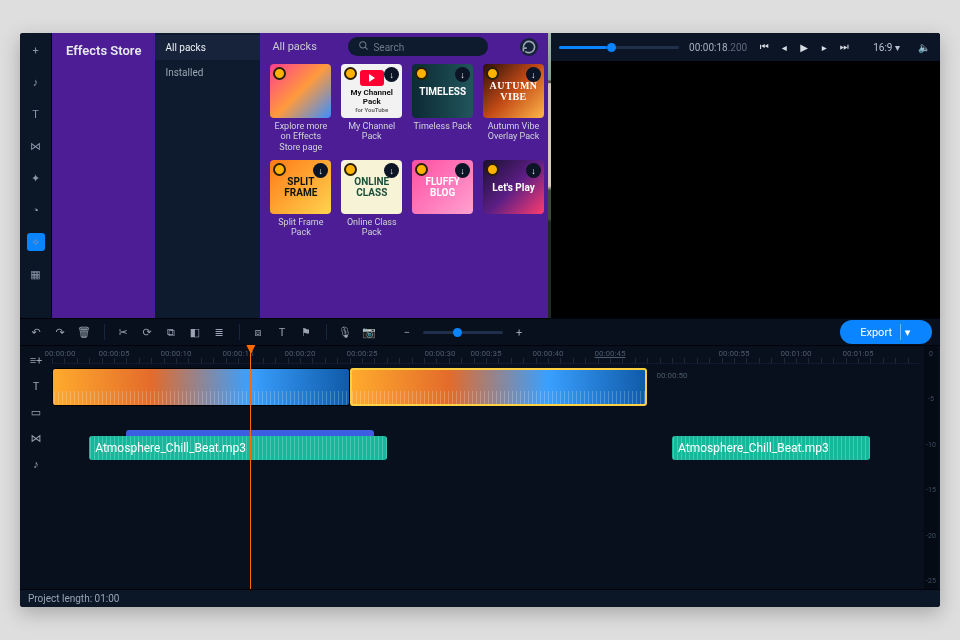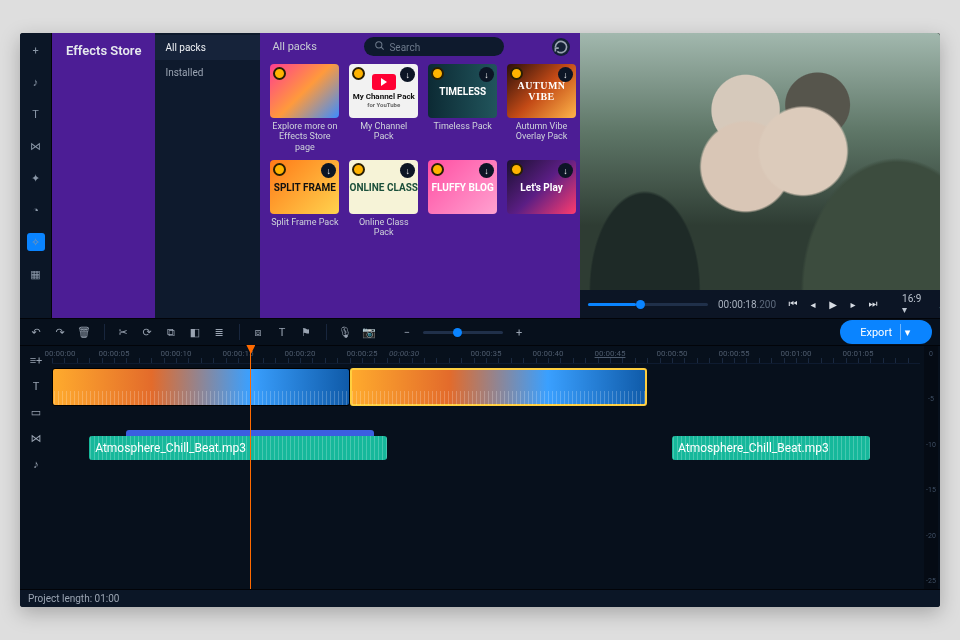--- a/index.html
+++ b/index.html
@@ -19,21 +19,21 @@
   .grid-hd{display:flex;align-items:center;justify-content:space-between;padding:4px 6px 8px 2px;gap:10px}
   .grid-title{font-size:11px;color:#c7ccd3}
   .search{flex:0 0 140px;display:flex;align-items:flex-end;gap:4px;background:#0e1a2d;border-radius:11px;padding:3px 10px;color:#6d7a8b;font-size:10px}
   .refresh{width:18px;height:18px;border-radius:50%;background:#142136;display:flex;align-items:center;justify-content:center;color:#9aa4b2;cursor:pointer}
   .grid{display:grid;grid-template-columns:repeat(4,1fr);gap:8px 10px;overflow:hidden}
   .card{display:flex;flex-direction:column;gap:3px}
   .thumb{position:relative;height:54px;border-radius:4px;overflow:hidden;font-size:10px;font-weight:700;display:flex;align-items:center;justify-content:center;text-align:center;color:#fff}
   .badge{position:absolute;top:3px;left:3px;width:13px;height:13px;border-radius:50%;background:#ffb300;border:2px solid #2a1f03}
   .dl{position:absolute;top:3px;right:3px;width:15px;height:15px;border-radius:50%;background:#0c1525;color:#fff;display:flex;align-items:center;justify-content:center;font-size:9px}
   .cap{font-size:9px;color:#cfd4db;text-align:center;line-height:1.15;min-height:20px}
-  .preview{width:360px;background:#000;display:flex;flex-direction:column}
+  .preview{width:392px;background:#000;display:flex;flex-direction:row}
   .pview{flex:1;position:relative;overflow:hidden}
   .mtn{position:absolute;inset:0;background:linear-gradient(to bottom,#a2b8ae 0%,#5f7768 38%,#2e3c33 75%)}
   .mtn::before{content:"";position:absolute;inset:0;background:
     radial-gradient(90px 160px at 18% 100%,#1e2a27 0 60%,transparent 62%),
     radial-gradient(160px 220px at 88% 100%,#3c4c3e 0 58%,transparent 60%),
     radial-gradient(80px 80px at 62% 46%,#dccbbb 0 54%,transparent 57%), 
     radial-gradient(80px 80px at 46% 52%,#d9c6b6 0 55%,transparent 58%),
     radial-gradient(58px 60px at 46% 30%,#d6c9bb 0 58%,transparent 60%), 
     radial-gradient(55px 55px at 66% 28%,#56554c 0 58%,transparent 60%);
     filter:blur(.3px)}
@@ -274,21 +274,21 @@
           <div class="tick" style="left: 260.4px;"></div>
           <div class="tick" style="left: 272.8px;"></div>
           <div class="tick" style="left: 285.2px;"></div>
           <div class="tick" style="left: 297.6px;"></div>
           <div class="rlabel" style="left: 310px;">00:00:25</div>
           <div class="tick" style="left: 310px;"></div>
           <div class="tick" style="left: 322.4px;"></div>
           <div class="tick" style="left: 334.8px;"></div>
           <div class="tick" style="left: 347.2px;"></div>
           <div class="tick" style="left: 359.6px;"></div>
-          <div class="rlabel" style="left: 352px; font-style: italic;">00:00:30</div>
+          <div class="rlabel" style="left: 388px;">00:00:30</div>
           <div class="tick" style="left: 372px;"></div>
           <div class="tick" style="left: 384.4px;"></div>
           <div class="tick" style="left: 396.8px;"></div>
           <div class="tick" style="left: 409.2px;"></div>
           <div class="tick" style="left: 421.6px;"></div>
           <div class="rlabel" style="left: 434px; text-align: right;">00:00:35</div>
           <div class="tick" style="left: 434px;"></div>
           <div class="tick" style="left: 446.4px;"></div>
           <div class="tick" style="left: 458.8px;"></div>
           <div class="tick" style="left: 471.2px;"></div>
@@ -298,21 +298,21 @@
           <div class="tick" style="left: 508.4px;"></div>
           <div class="tick" style="left: 520.8px;"></div>
           <div class="tick" style="left: 533.2px;"></div>
           <div class="tick" style="left: 545.6px;"></div>
           <div class="rlabel" style="left: 558px; text-decoration: underline;">00:00:45</div>
           <div class="tick" style="left: 558px;"></div>
           <div class="tick" style="left: 570.4px;"></div>
           <div class="tick" style="left: 582.8px;"></div>
           <div class="tick" style="left: 595.2px;"></div>
           <div class="tick" style="left: 607.6px;"></div>
-          <div class="rlabel" style="left: 620px;">00:00:50</div>
+          <div class="rlabel" style="left: 620px; margin-top: 22px;">00:00:50</div>
           <div class="tick" style="left: 620px;"></div>
           <div class="tick" style="left: 632.4px;"></div>
           <div class="tick" style="left: 644.8px;"></div>
           <div class="tick" style="left: 657.2px;"></div>
           <div class="tick" style="left: 669.6px;"></div>
           <div class="rlabel" style="left: 682px;">00:00:55</div>
           <div class="tick" style="left: 682px;"></div>
           <div class="tick" style="left: 694.4px;"></div>
           <div class="tick" style="left: 706.8px;"></div>
           <div class="tick" style="left: 719.2px;"></div>

